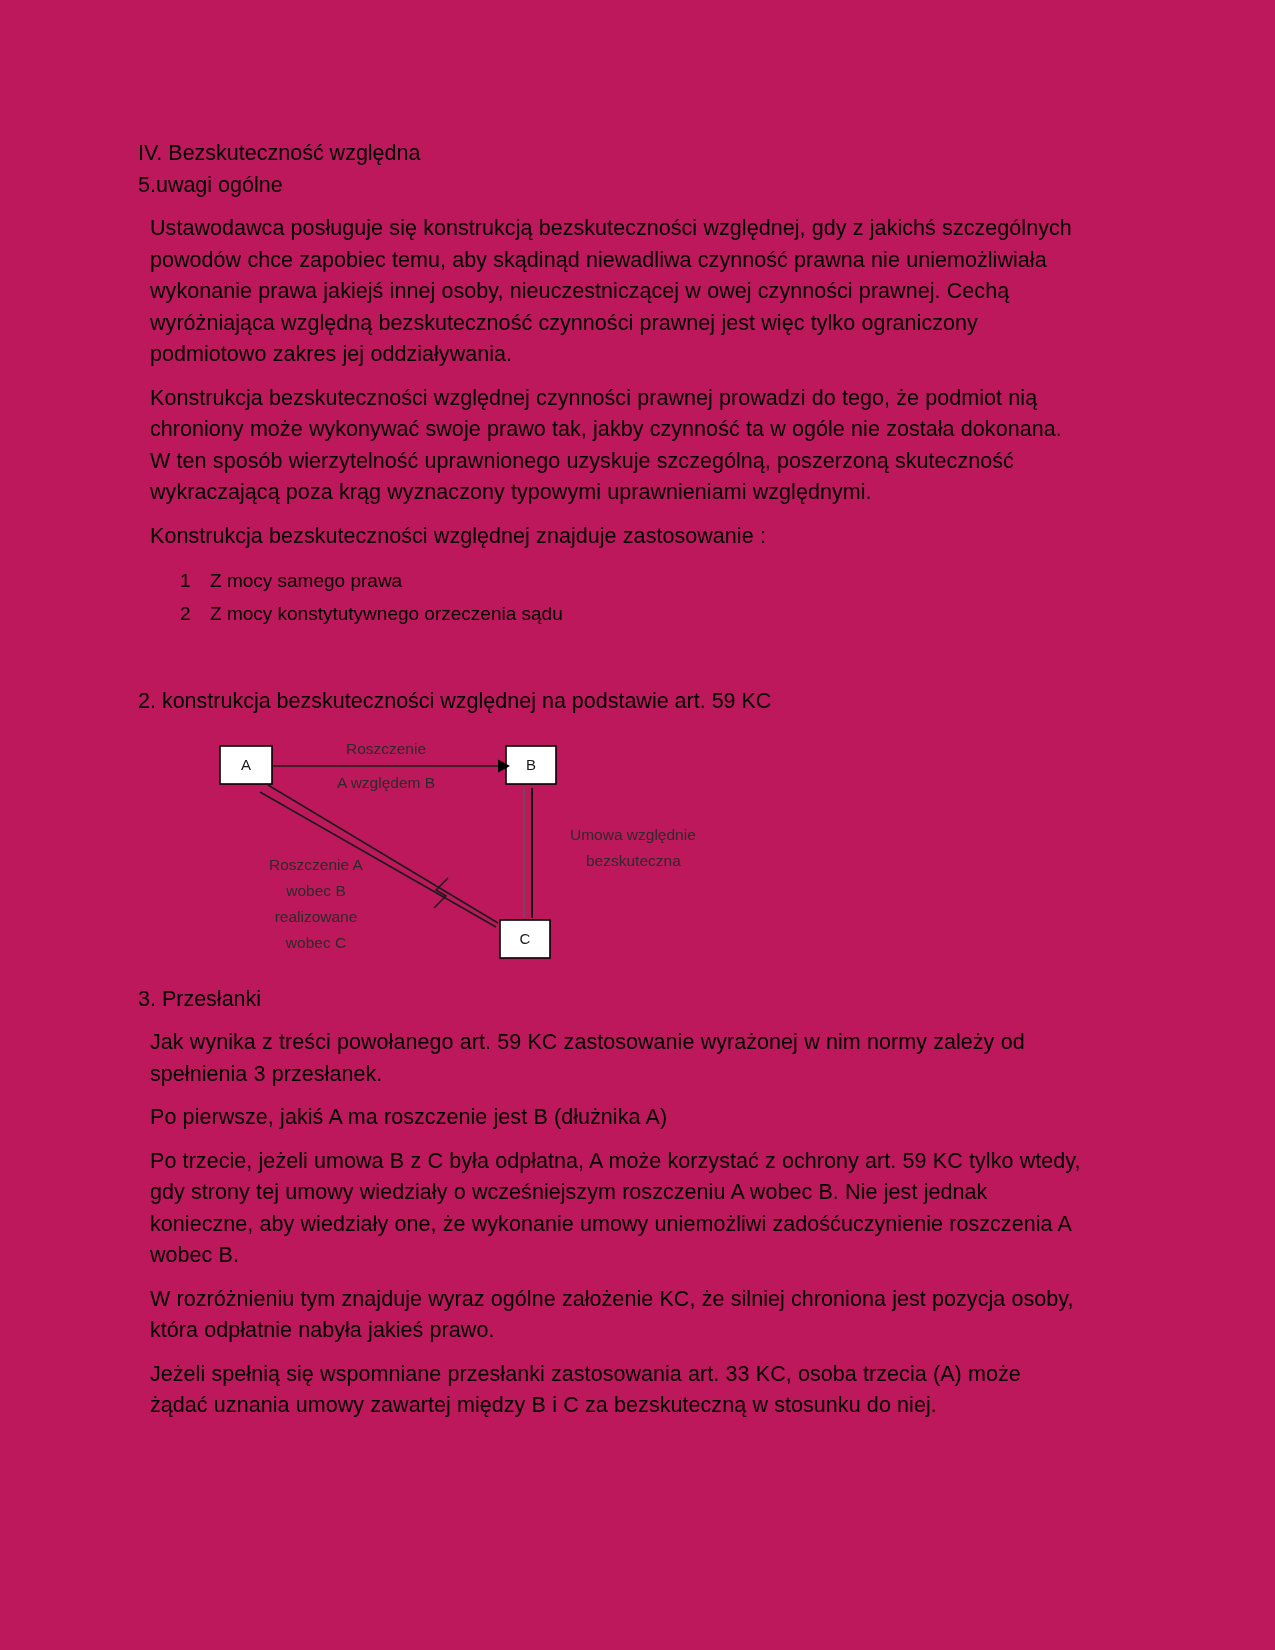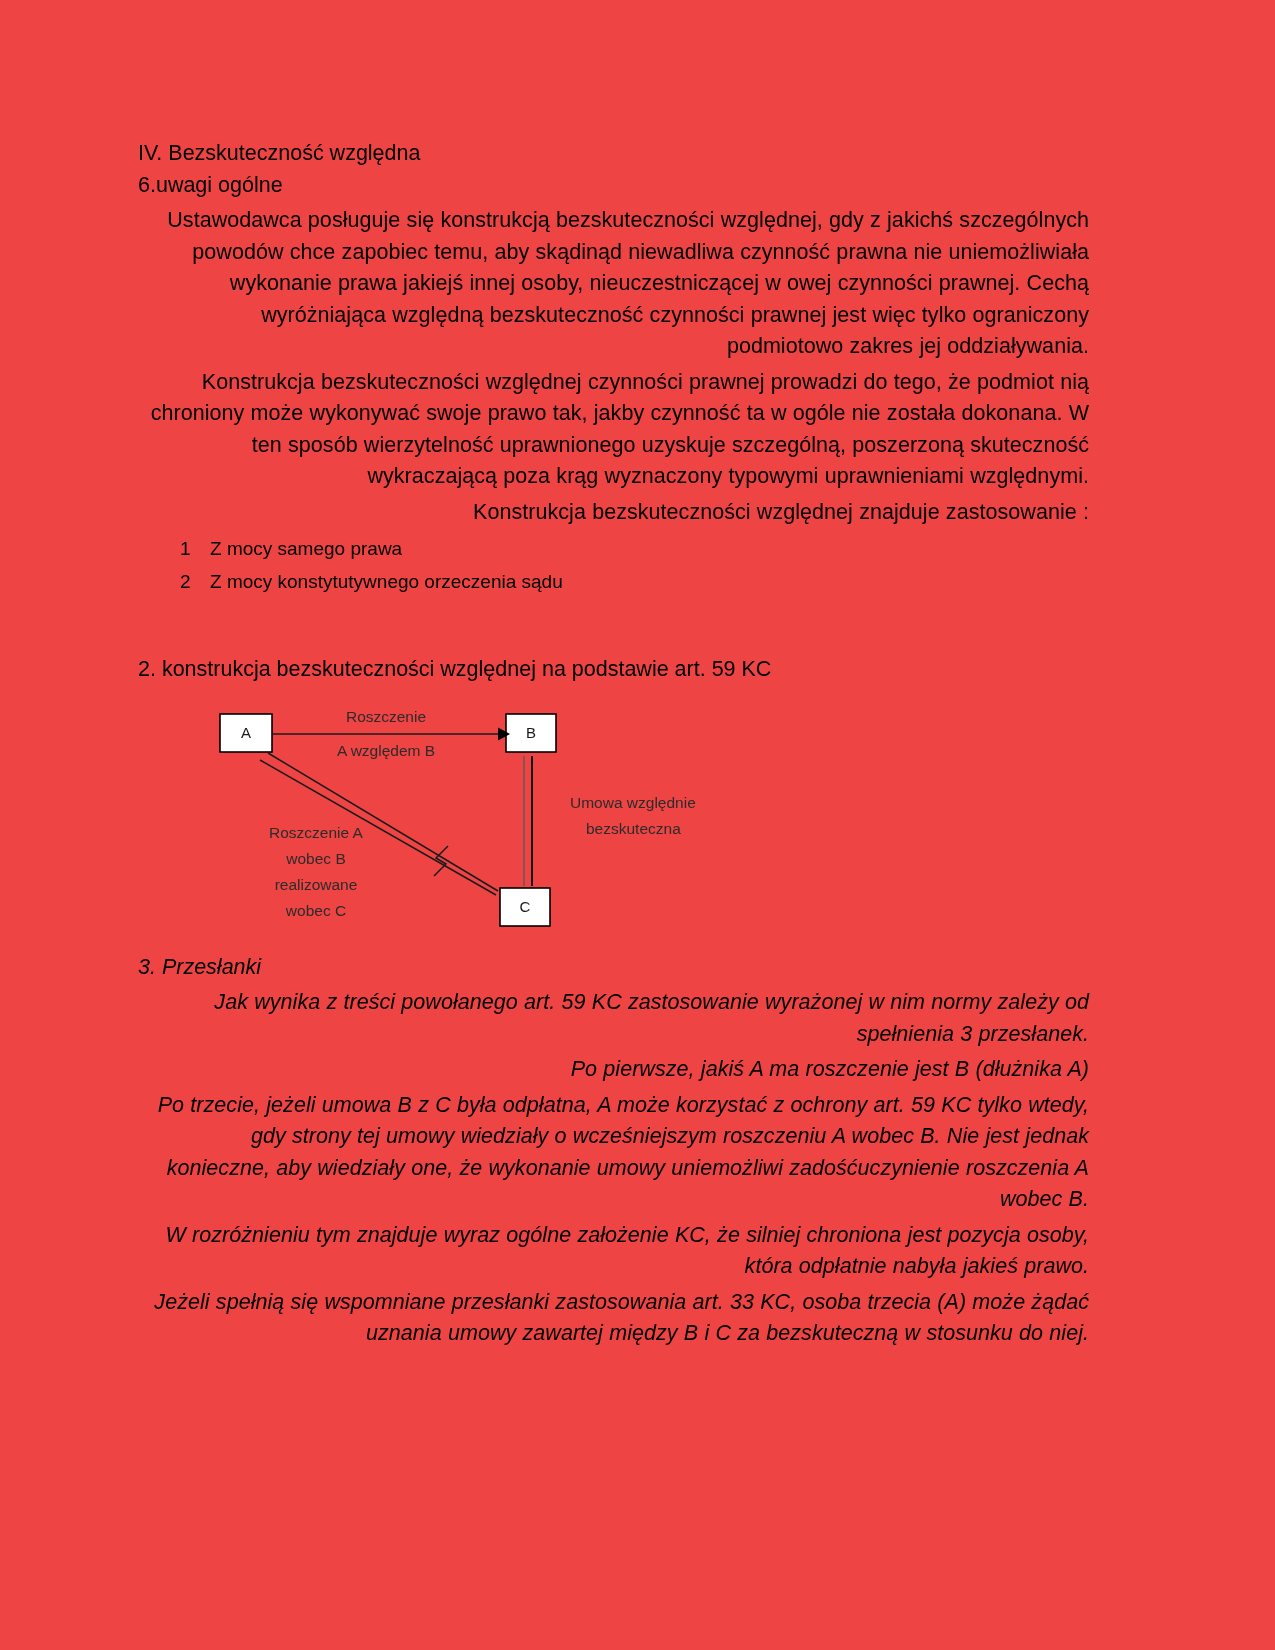--- a/index.html
+++ b/index.html
@@ -15,34 +15,34 @@
     color: #000000;
     position: relative;
     overflow: hidden;
   }
   .page {
     position: absolute;
     left: 0;
     top: 0;
     width: 1275px;
     height: 1650px;
-    background: #ef4444;
+    background: #be185d;
   }
   .content {
     position: absolute;
     left: 138px;
     top: 138px;
     width: 955px;
   }
   .para {
     font-size: 21.5px;
     line-height: 31.5px;
     letter-spacing: 0.05px;
-    margin: 4px;
-    text-align: right;
+    margin: 12px;
+    text-align: left;
     word-spacing: 0.2px;
   }
   .heading-line {
     font-size: 21.5px;
     line-height: 31.5px;
     margin: 0;
   }
   .olist {
     margin: 2px 0 0 0;
     padding: 0;
@@ -78,31 +78,30 @@
     font-size: 15.5px;
     fill: #2b2b2b;
   }
   .dboxletter {
     font-family: "Liberation Sans", sans-serif;
     font-size: 15px;
     fill: #1a1a1a;
   }
   .after-diagram {
     margin-top: 14px;
-    font-style: italic;
   }
 </style>
 </head>
 <body>
 
 <div class="page">
   <div class="content">
 
     <div class="heading-line">IV. Bezskuteczność względna</div>
-    <div class="heading-line">6.uwagi ogólne</div>
+    <div class="heading-line">5.uwagi ogólne</div>
 
     <p class="para">Ustawodawca posługuje się konstrukcją bezskuteczności względnej, gdy z jakichś szczególnych powodów chce zapobiec temu, aby skądinąd niewadliwa czynność prawna nie uniemożliwiała wykonanie prawa jakiejś innej osoby, nieuczestniczącej w owej czynności prawnej. Cechą wyróżniająca względną bezskuteczność czynności prawnej jest więc tylko ograniczony podmiotowo zakres jej oddziaływania.</p>
     <p class="para">Konstrukcja bezskuteczności względnej czynności prawnej prowadzi do tego, że podmiot nią chroniony może wykonywać swoje prawo tak, jakby czynność ta w ogóle nie została dokonana. W ten sposób wierzytelność uprawnionego uzyskuje szczególną, poszerzoną skuteczność wykraczającą poza krąg wyznaczony typowymi uprawnieniami względnymi.</p>
     <p class="para">Konstrukcja bezskuteczności względnej znajduje zastosowanie :</p>
 
     <ul class="olist">
       <li>
         <span class="num">1</span>
         <span>Z mocy samego prawa</span>
       </li>

